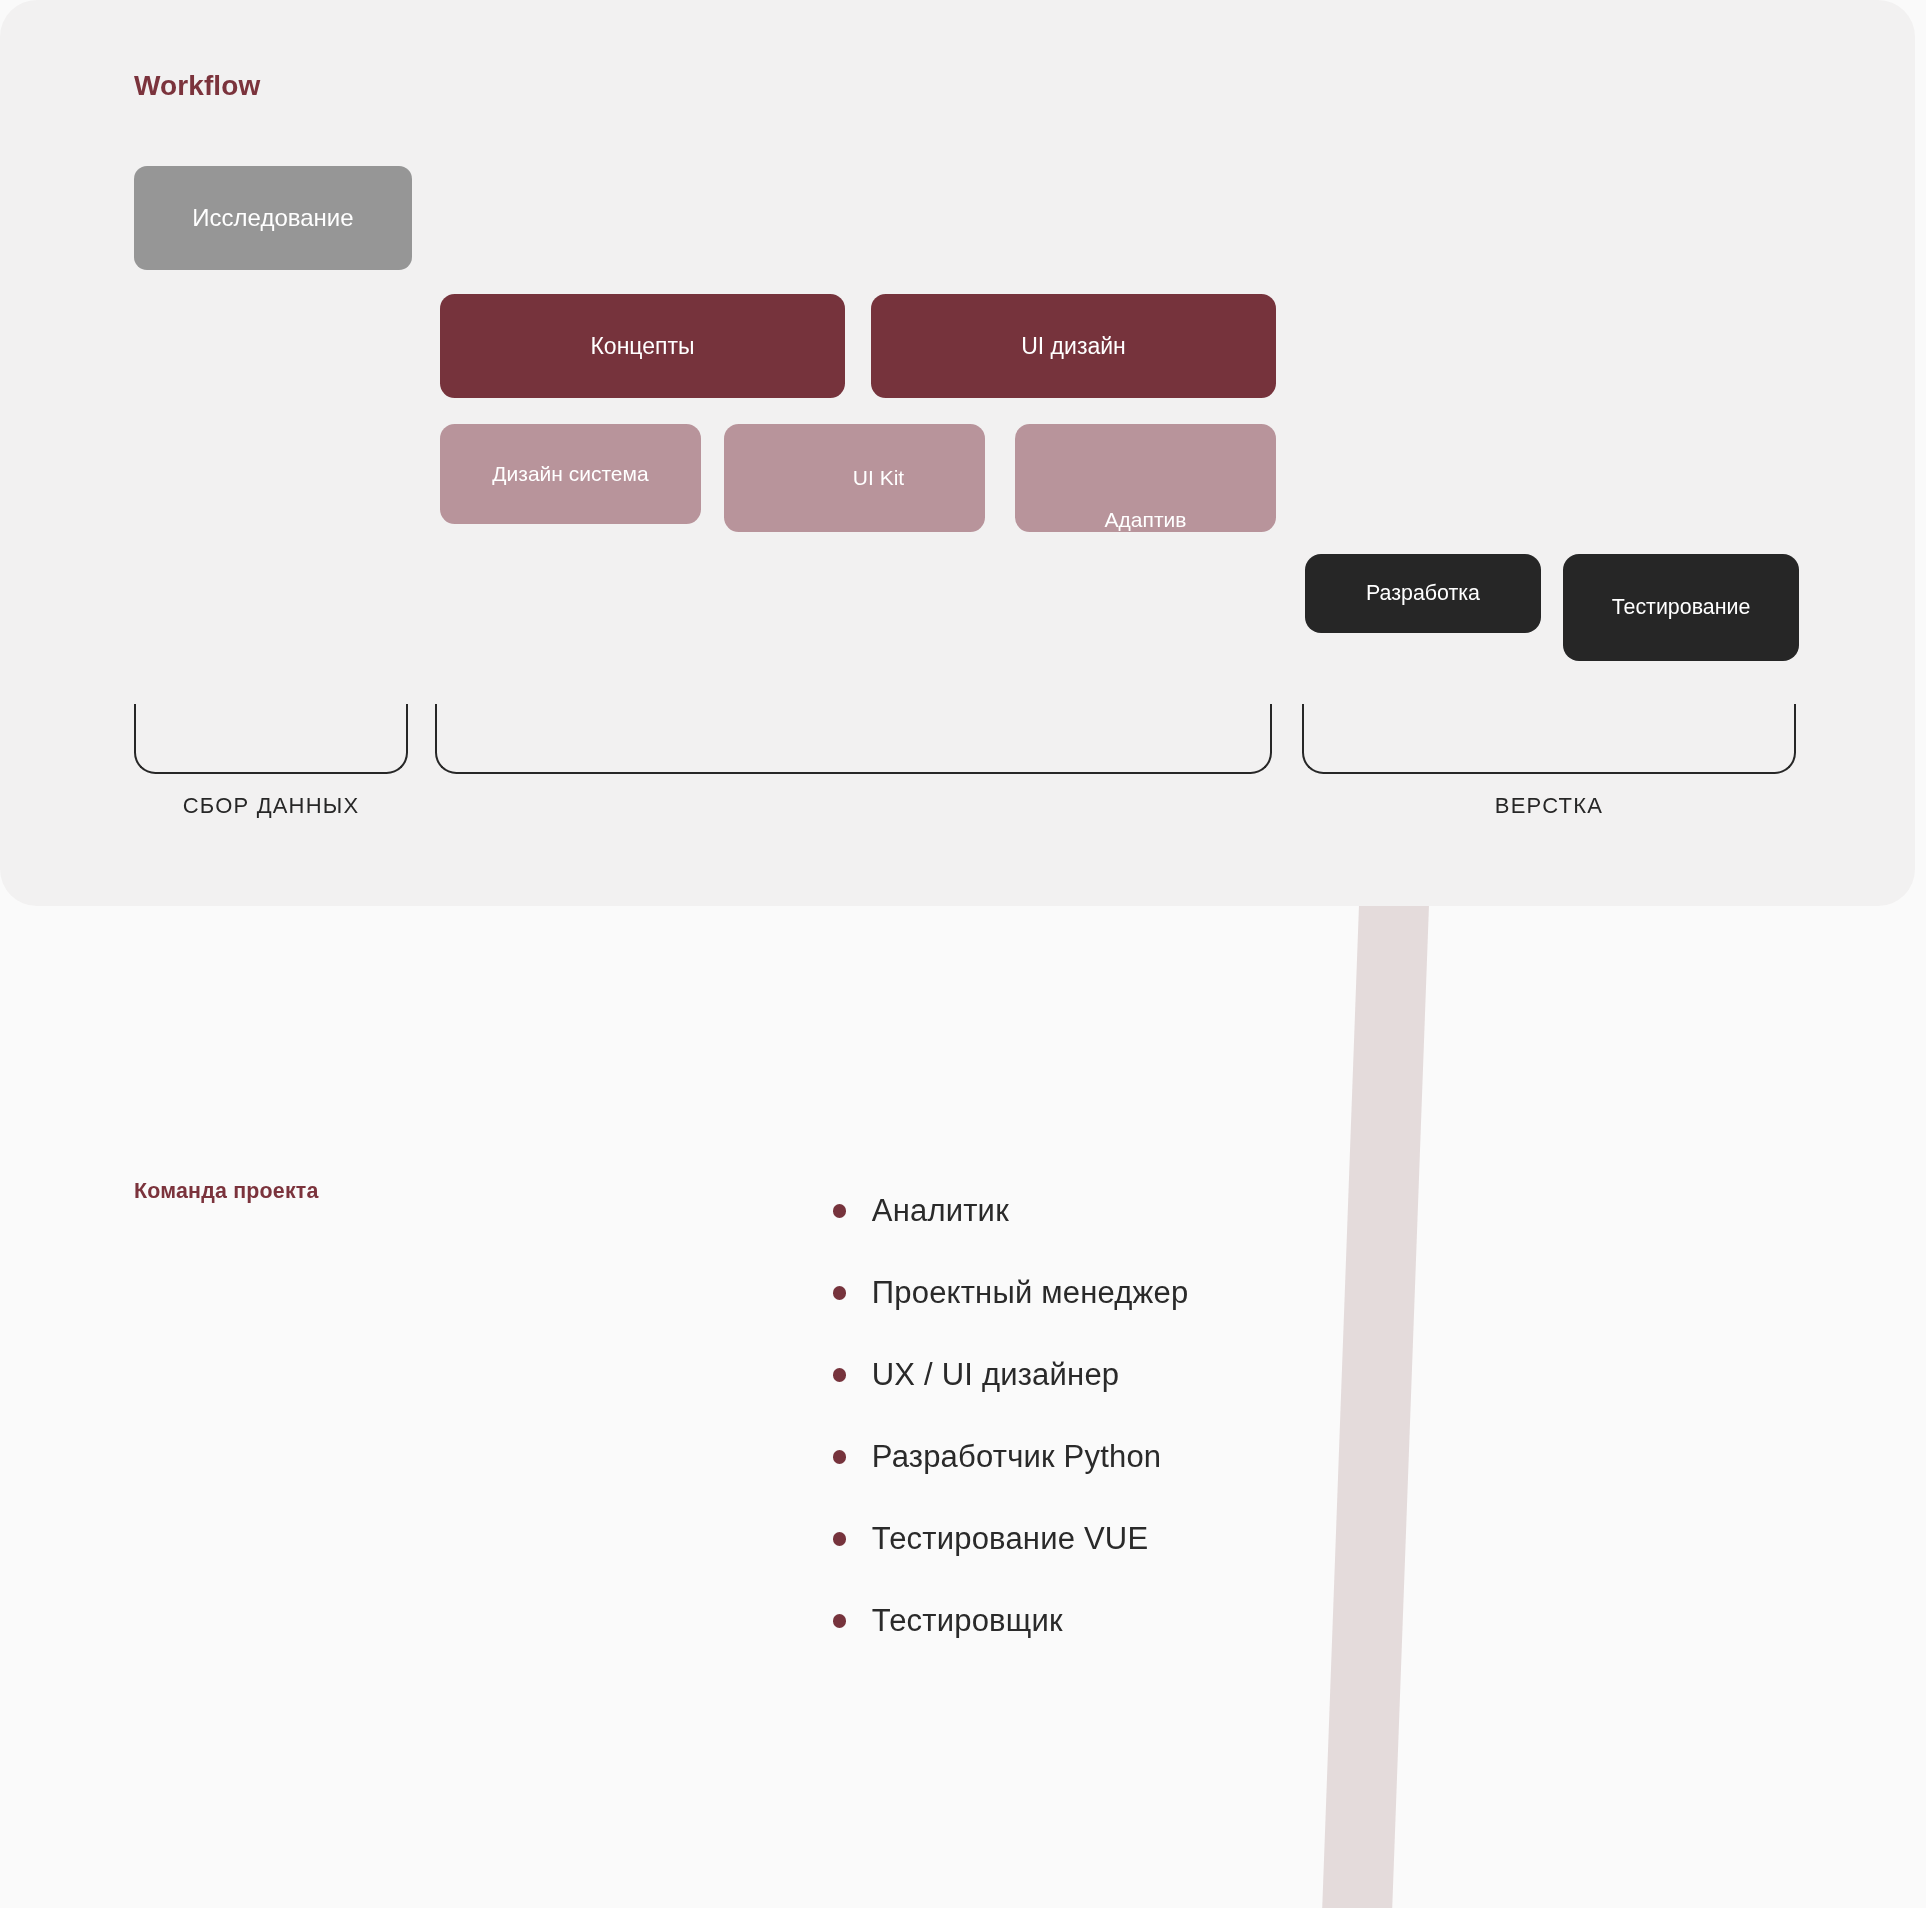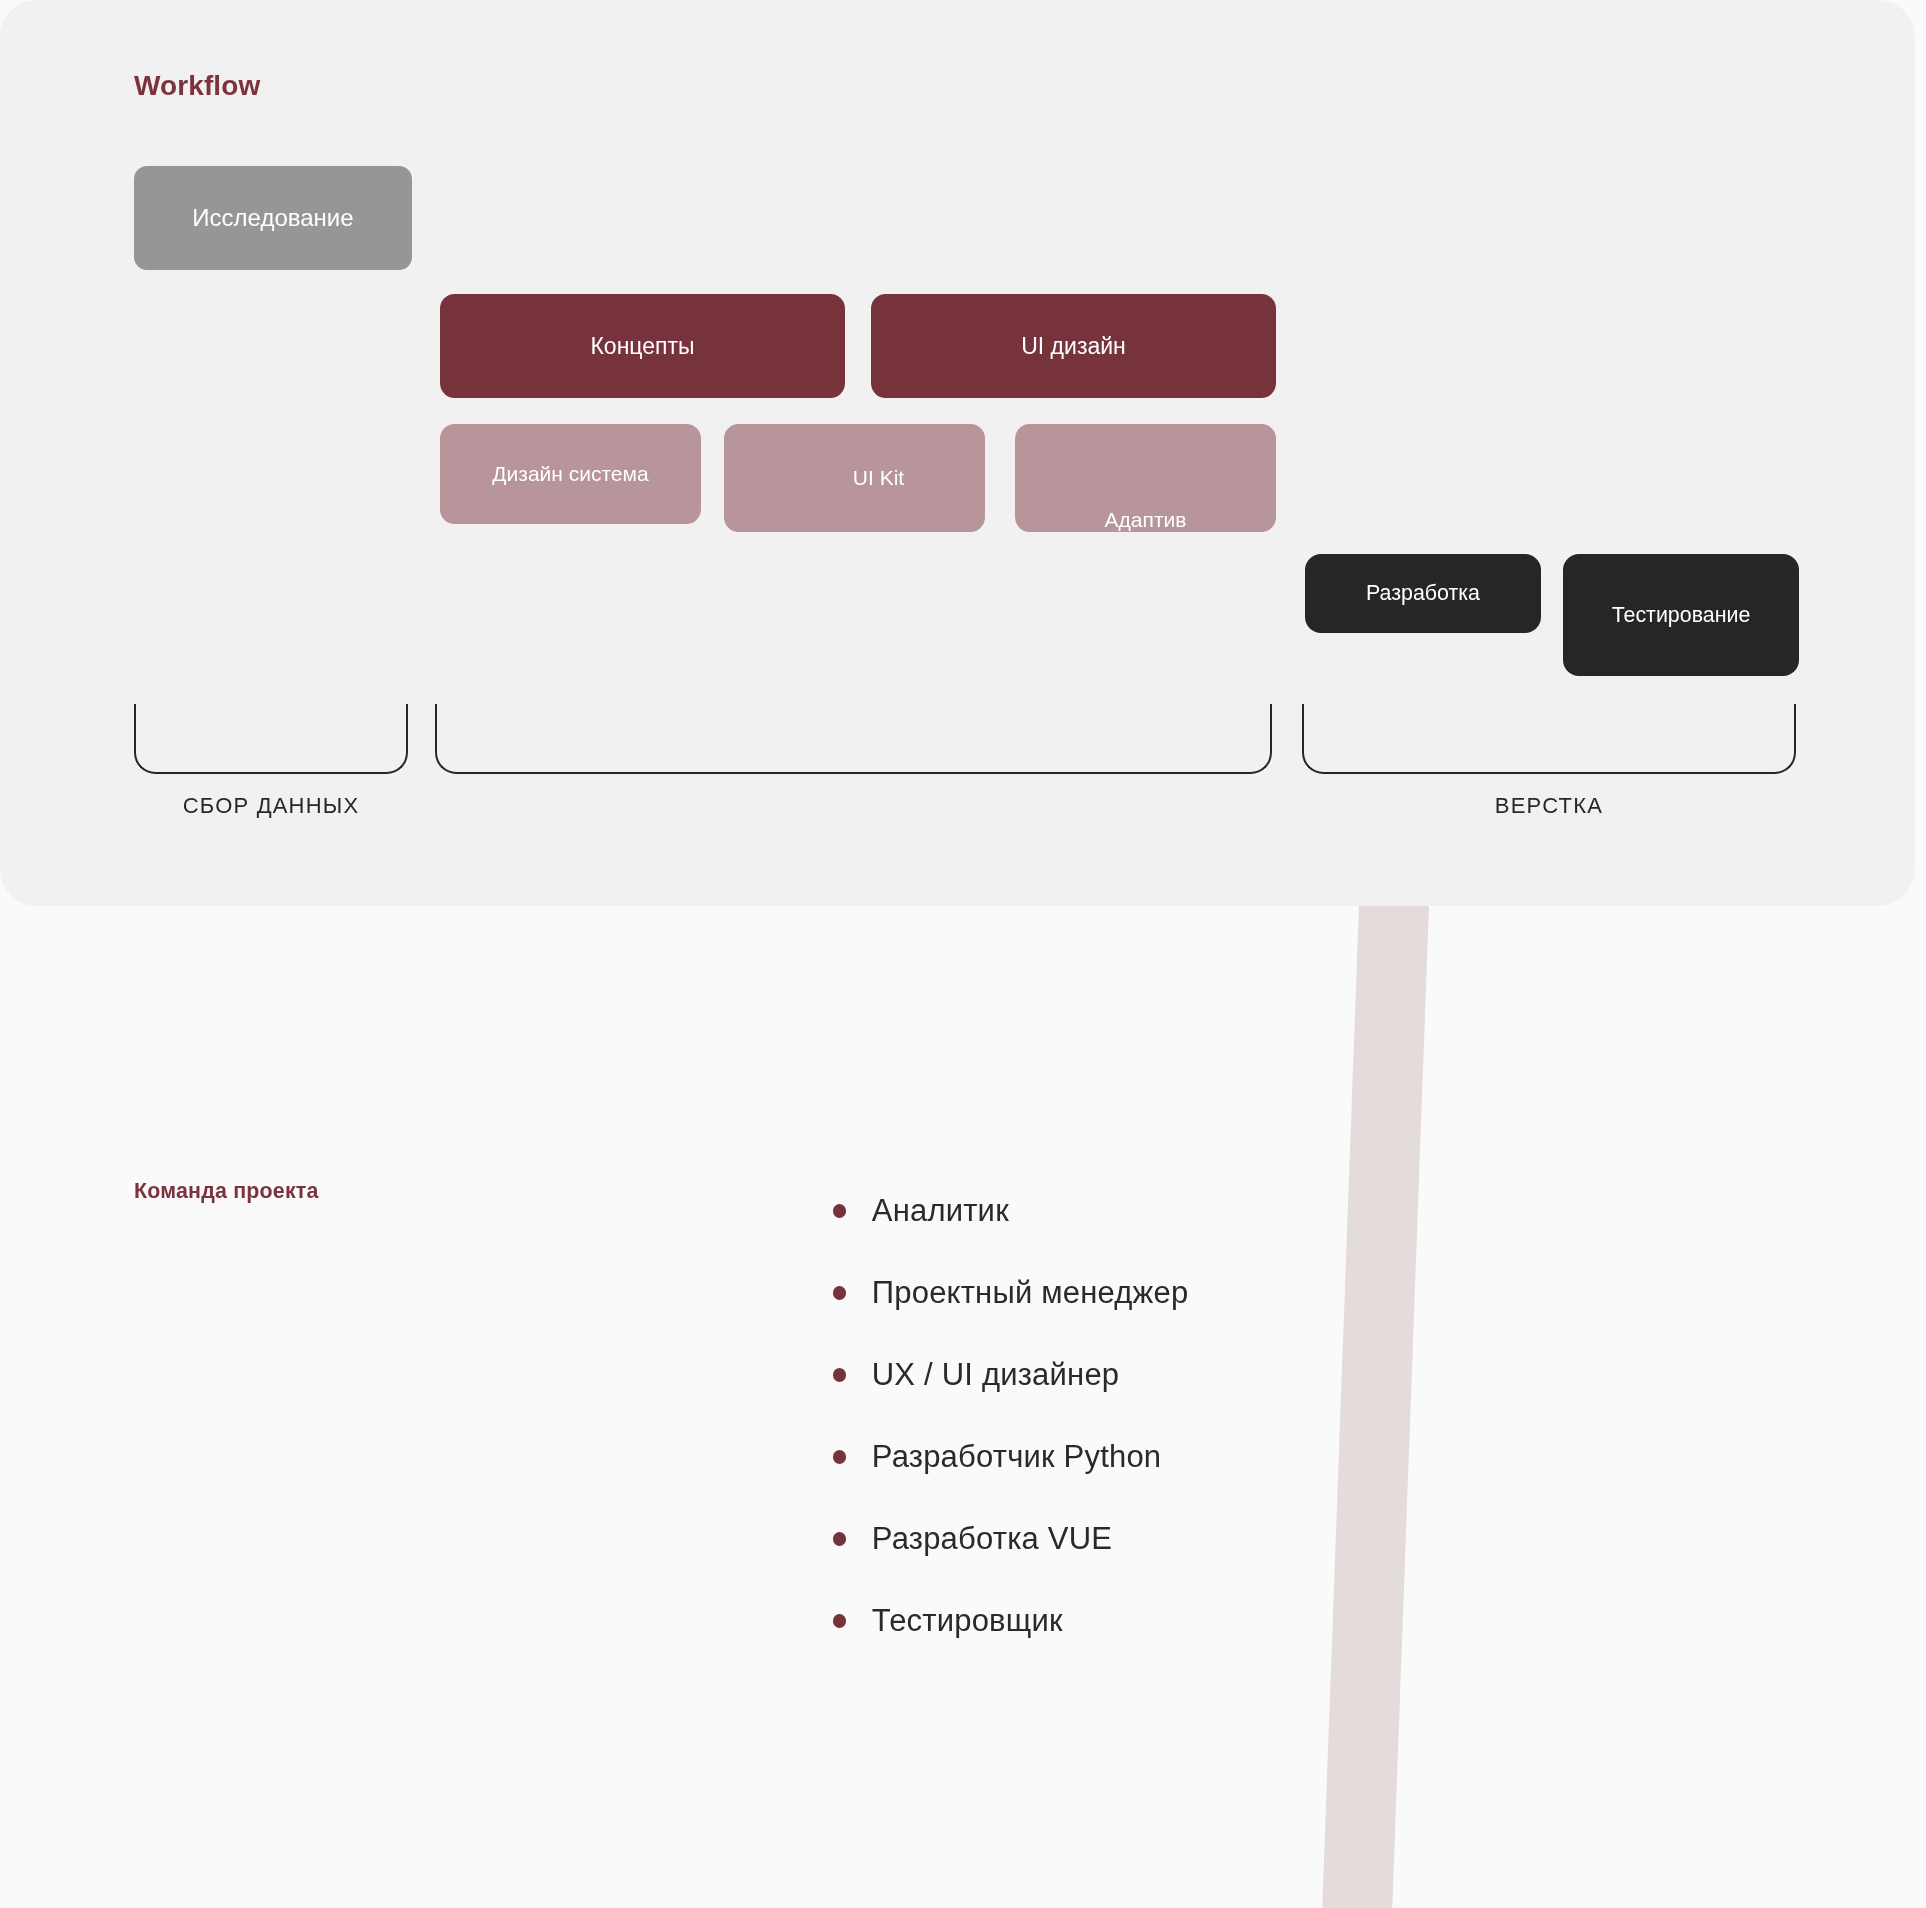--- a/index.html
+++ b/index.html
@@ -67,21 +67,21 @@
     user-select: none;
   }
 
   .stage.research   { left: 134px;  top: 166px; width: 278px;  height: 104px; background: #969696; border-radius: 13px; font-size: 24px; }
   .stage.concepts   { left: 440px;  top: 294px; width: 405px;  height: 104px; background: #76333C; border-radius: 14.7px; font-size: 23px; }
   .stage.uidesign   { left: 871px; top: 294px; width: 405px;  height: 104px; background: #76333C; border-radius: 14.7px; font-size: 23px; }
   .stage.dsystem    { left: 440px;  top: 424px; width: 261px;  height: 100px; background: #B8949B; border-radius: 14.7px; font-size: 21px; }
   .stage.uikit      { left: 724px; top: 424px; width: 261px;  height: 108px; background: #B8949B; border-radius: 14.7px; font-size: 21px; padding-left: 48px; }
   .stage.adaptive   { left: 1015px; top: 424px; width: 261px;  height: 108px; background: #B8949B; border-radius: 14.7px; font-size: 21px; align-items: flex-end; }
   .stage.develop    { left: 1305px; top: 554px; width: 236px;  height: 79px; background: #262626; border-radius: 16px; font-size: 21.4px; }
-  .stage.testing    { left: 1563px; top: 554px; width: 236px;  height: 122px; background: #262626; border-radius: 16px; font-size: 21.4px; }
+  .stage.testing    { left: 1563px; top: 554px; width: 236px;  height: 107px; background: #262626; border-radius: 16px; font-size: 21.4px; }
 
   
   .bracket {
     position: absolute;
     top: 704px;
     height: 70px;
     border: 2px solid #272727;
     border-top: none;
     border-radius: 0 0 21.4px 21.4px;
     z-index: 4;
@@ -209,21 +209,21 @@
     <li class="team-item">
       <span class="team-bullet"></span>
       <span>UX / UI дизайнер</span>
     </li>
     <li class="team-item">
       <span class="team-bullet"></span>
       <span>Разработчик Python</span>
     </li>
     <li class="team-item">
       <span class="team-bullet"></span>
-      <span>Разработка VUE</span>
+      <span>Тестирование VUE</span>
     </li>
     <li class="team-item">
       <span class="team-bullet"></span>
       <span>Тестировщик</span>
     </li>
   </ul>
 
 </div>
 
 

